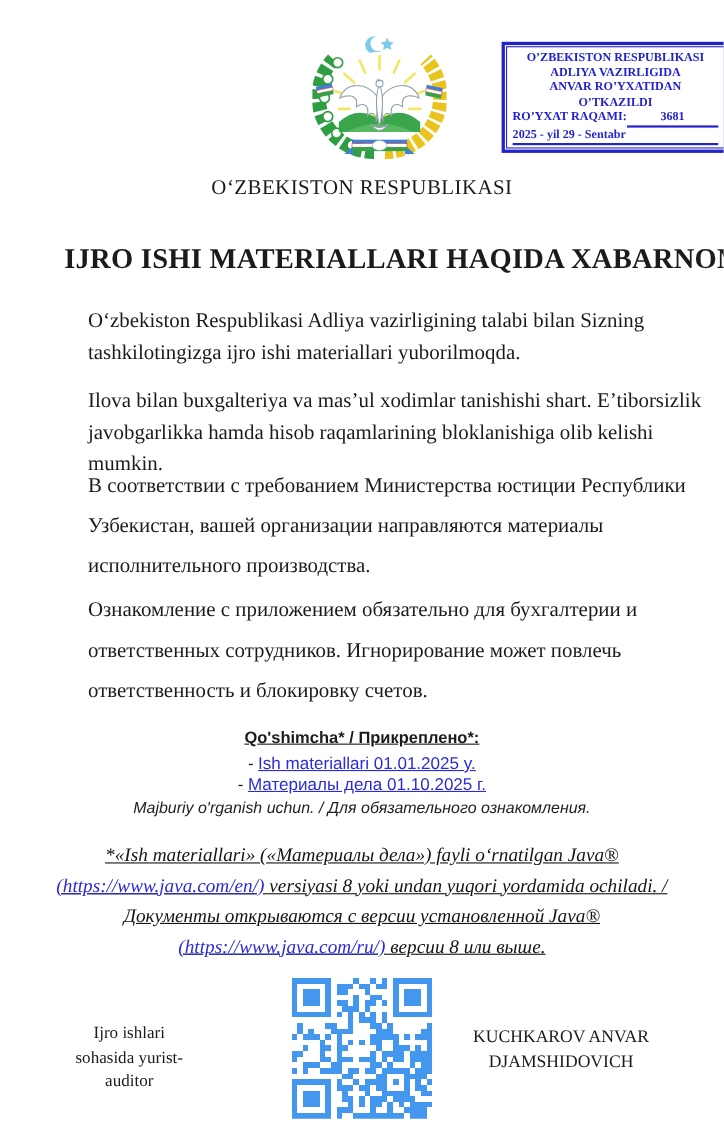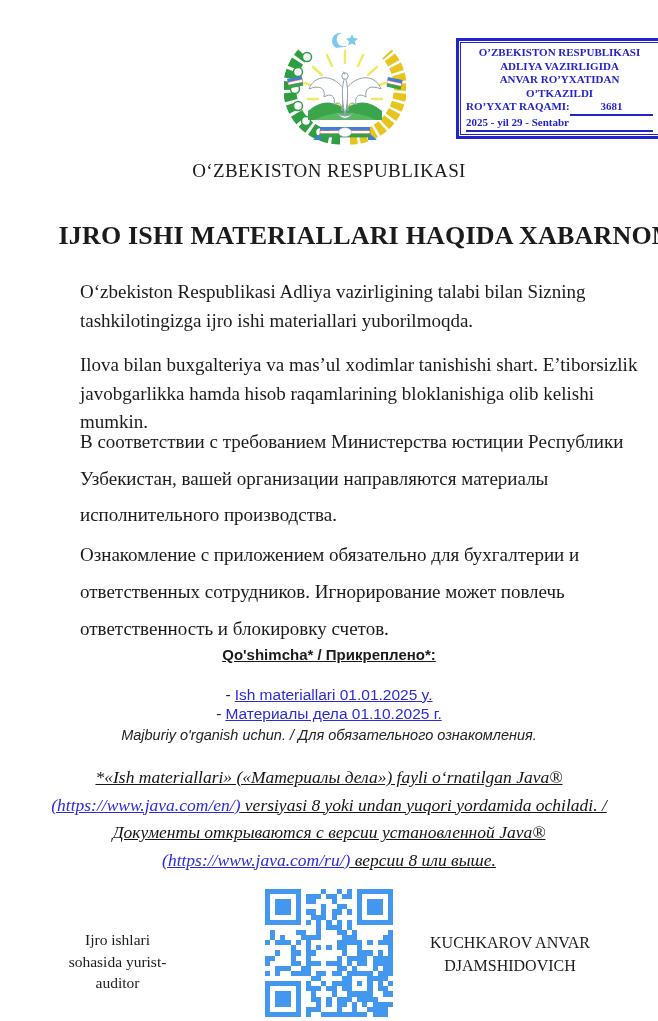--- a/index.html
+++ b/index.html
@@ -29,21 +29,21 @@
 
   
   .para{left:80px;width:578px;font-size:19px;text-align:left;}
   .p1{top:278px;line-height:28.5px;}
   .p2{top:351px;line-height:28.5px;}
   .p3{top:424px;line-height:36.5px;}
   .p4{top:536px;line-height:37px;}
 
   
   .sans{font-family:"Liberation Sans",sans-serif;}
-  .attach-heading{left:0;top:646px;width:658px;font-size:15px;font-weight:bold;text-decoration:underline;}
+  .attach-heading{left:0;top:662px;width:658px;font-size:15px;font-weight:bold;text-decoration:underline;}
   .attach-links{left:0;top:686px;width:658px;font-size:15.5px;line-height:18.5px;}
   .attach-links .row{display:block;}
   .bullet{color:#222;margin-right:4px;}
   a.link{color:var(--link,#2b2bd8);text-decoration:underline;cursor:pointer;}
   .attach-note{left:0;top:727px;width:658px;font-size:14.5px;font-style:italic;color:#222;}
 
   
   .java-note{left:9px;top:764px;width:640px;font-size:17.5px;line-height:27.5px;font-style:italic;color:#141414;text-decoration:underline;}
 
   

